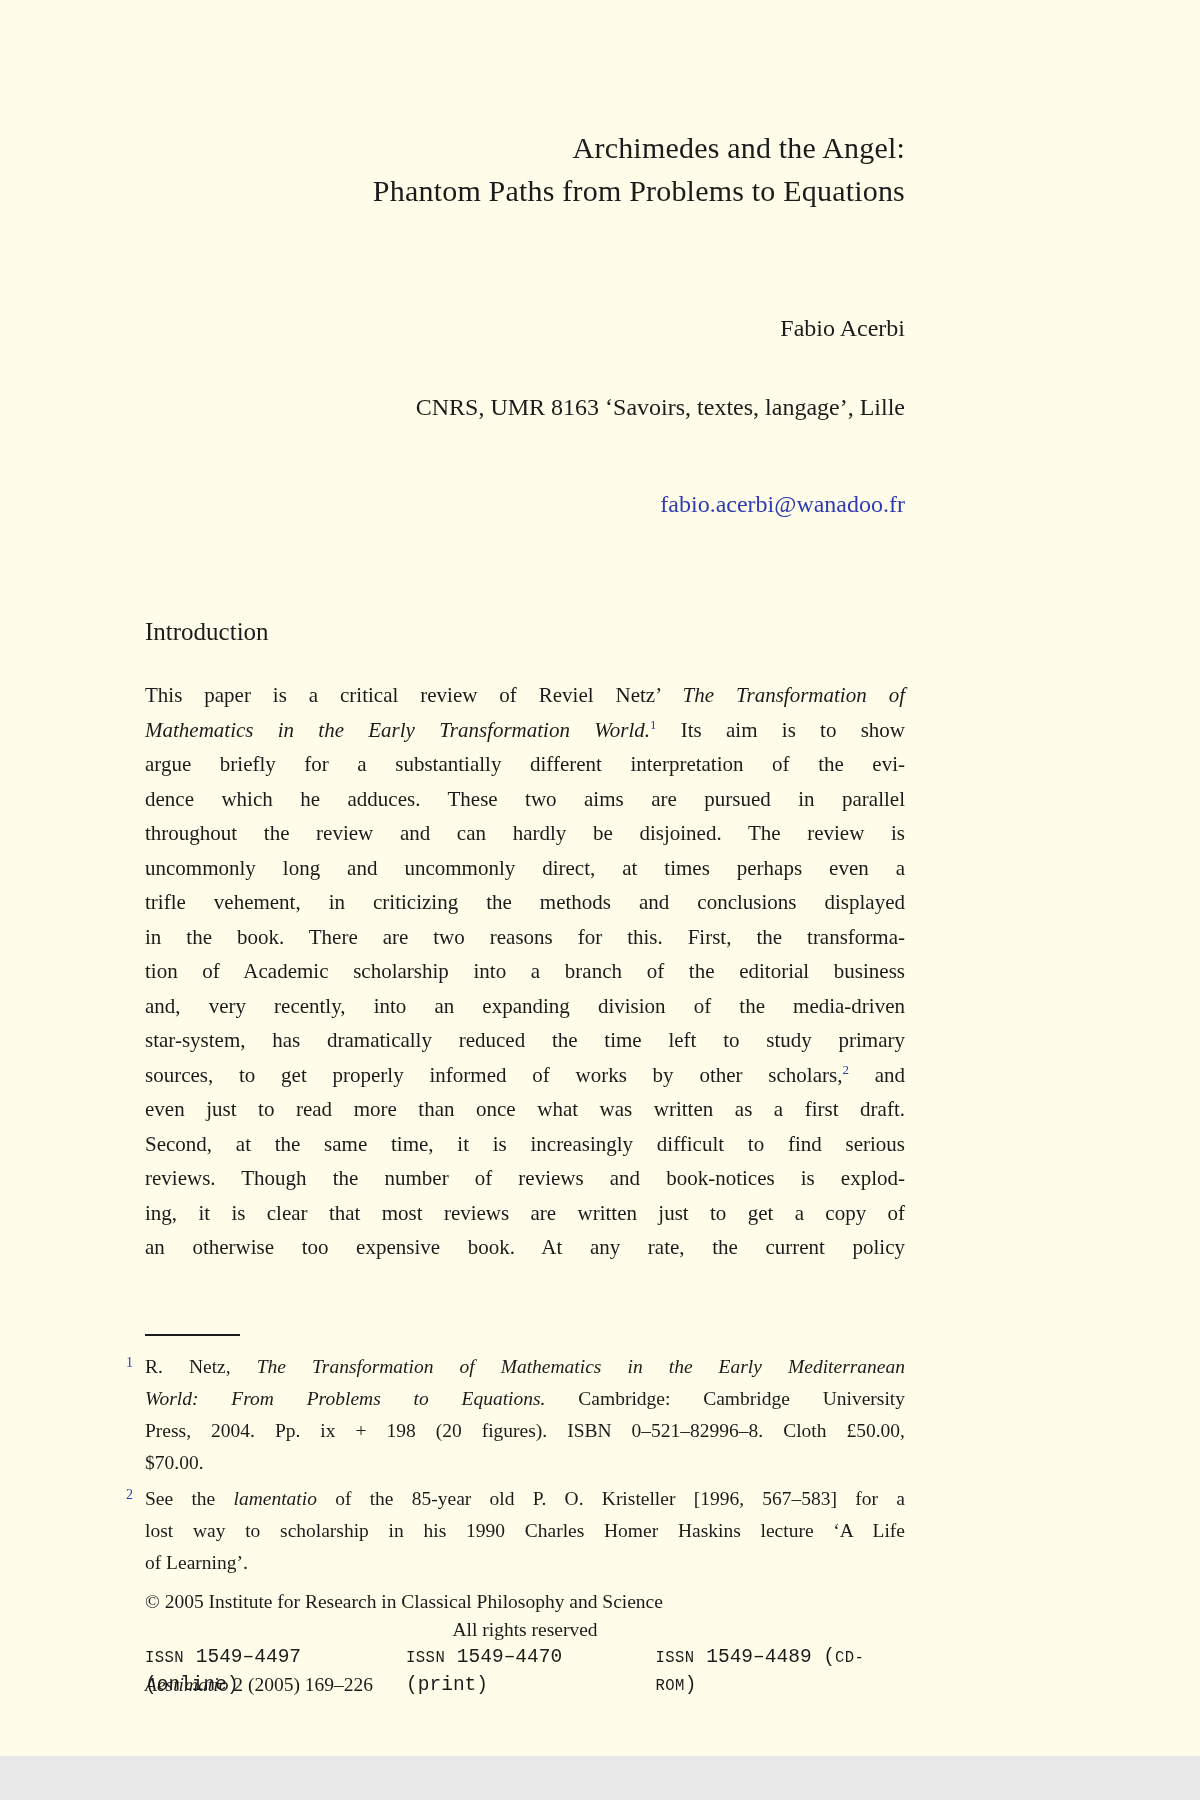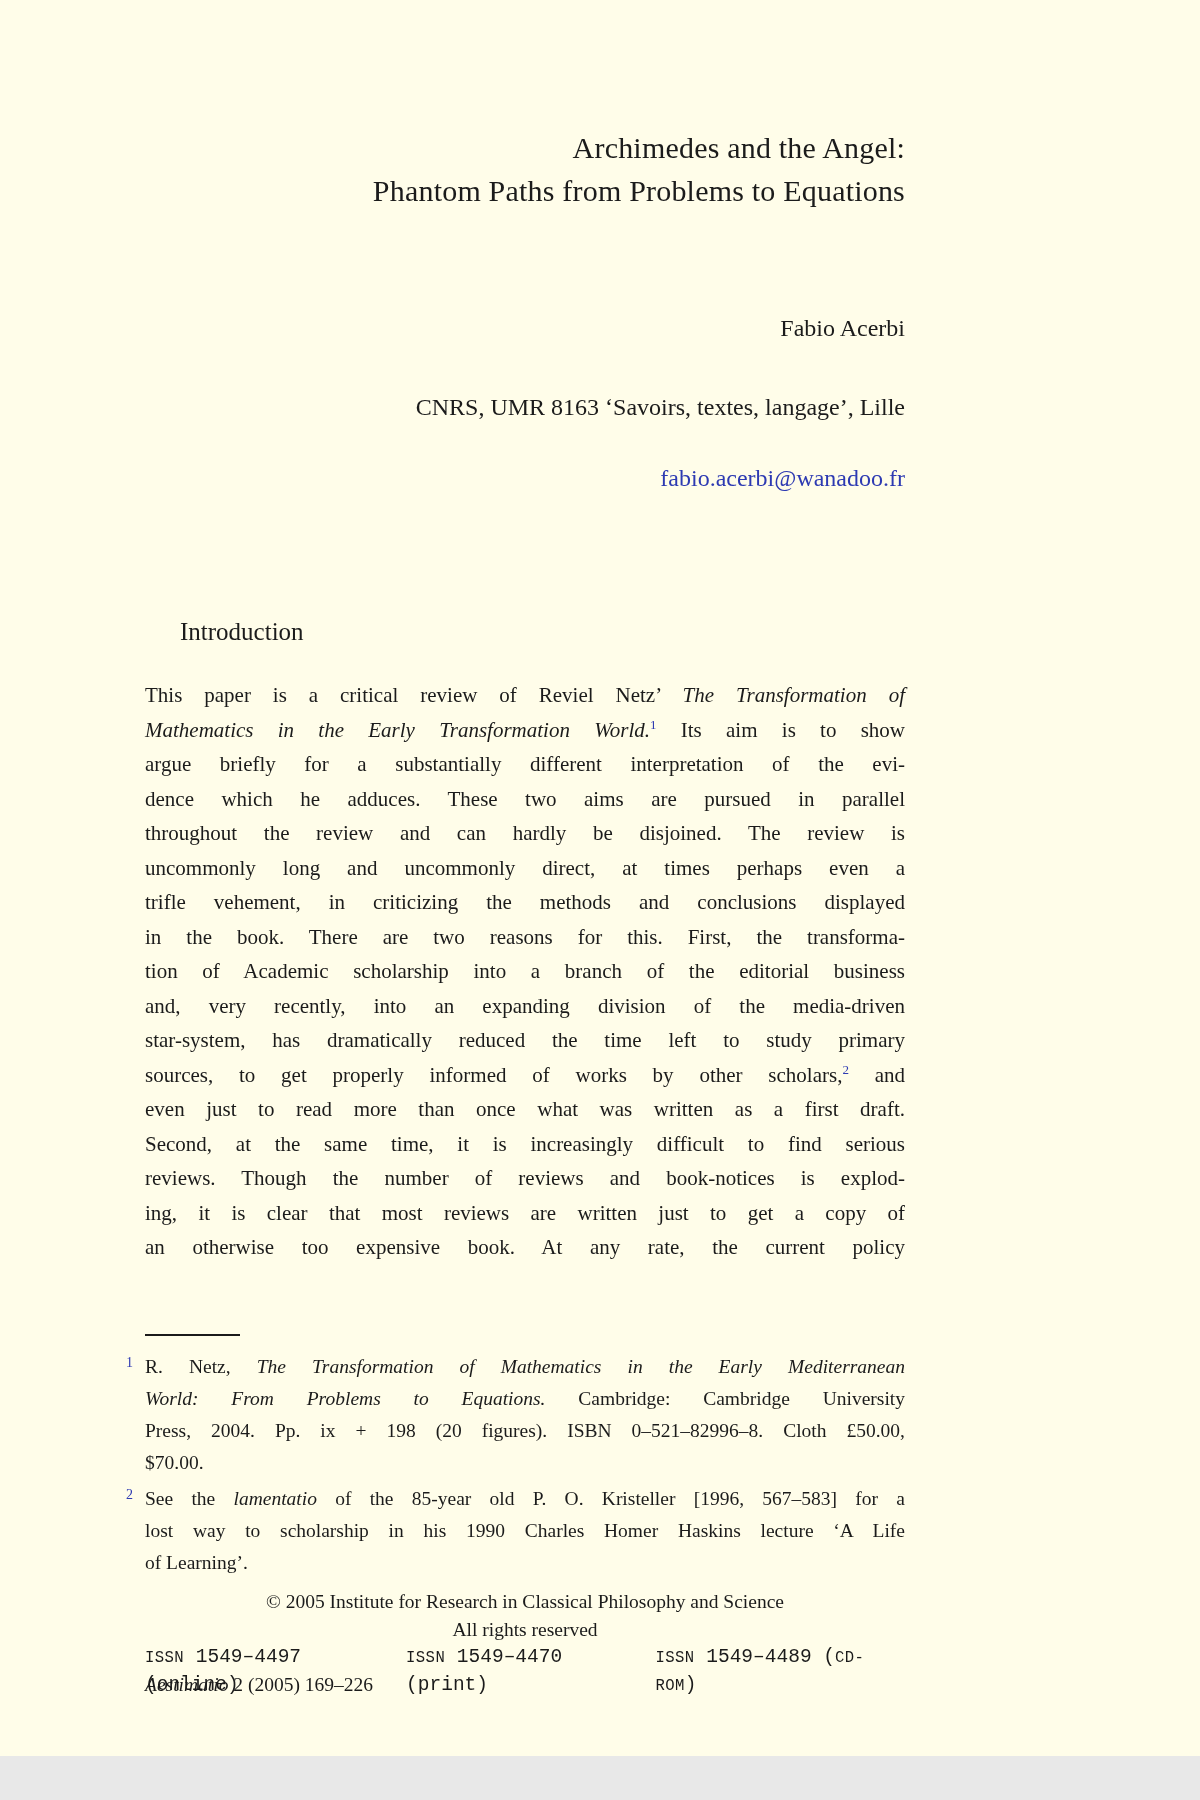--- a/index.html
+++ b/index.html
@@ -31,29 +31,28 @@
     text-align:right;
     letter-spacing:0.2px;
   }
   .byline{
     font-size:24px;
     line-height:30px;
     text-align:right;
   }
   #author{top:313px;}
   #affiliation{top:392px;}
-  #email-line{top:463px;}
+  #email-line{top:489px;}
   #email-line a{color:var(--link);text-decoration:none;}
 
   .section-heading{
     top:617px;
     font-size:25px;
     line-height:30px;
     text-align:left;
-    margin-left:35px;
   }
 
   .body-block{
     top:678px;
     font-size:21px;
     line-height:34.5px;
   }
   .jline{
     text-align:justify;
     text-align-last:justify;
@@ -90,21 +89,21 @@
     left:-19px;
     top:-4px;
     font-size:14px;
     color:var(--link);
   }
 
   .imprint{
     font-size:19.5px;
     line-height:27px;
   }
-  #imprint-copyright{top:1588px;text-align:center;}
+  #imprint-copyright{top:1588px;}
   #imprint-rights{top:1616px;text-align:center;}
   #imprint-issn{top:1644px;display:flex;justify-content:space-between;font-family:Liberation Mono, monospace;}
   .issn-item{text-align:left;text-align-last:auto;}
   #imprint-journal{top:1671px;text-align:left;font-family:Liberation Serif, serif;}
 </style>
 </head>
 <body>
 
 <div class="page">
 

